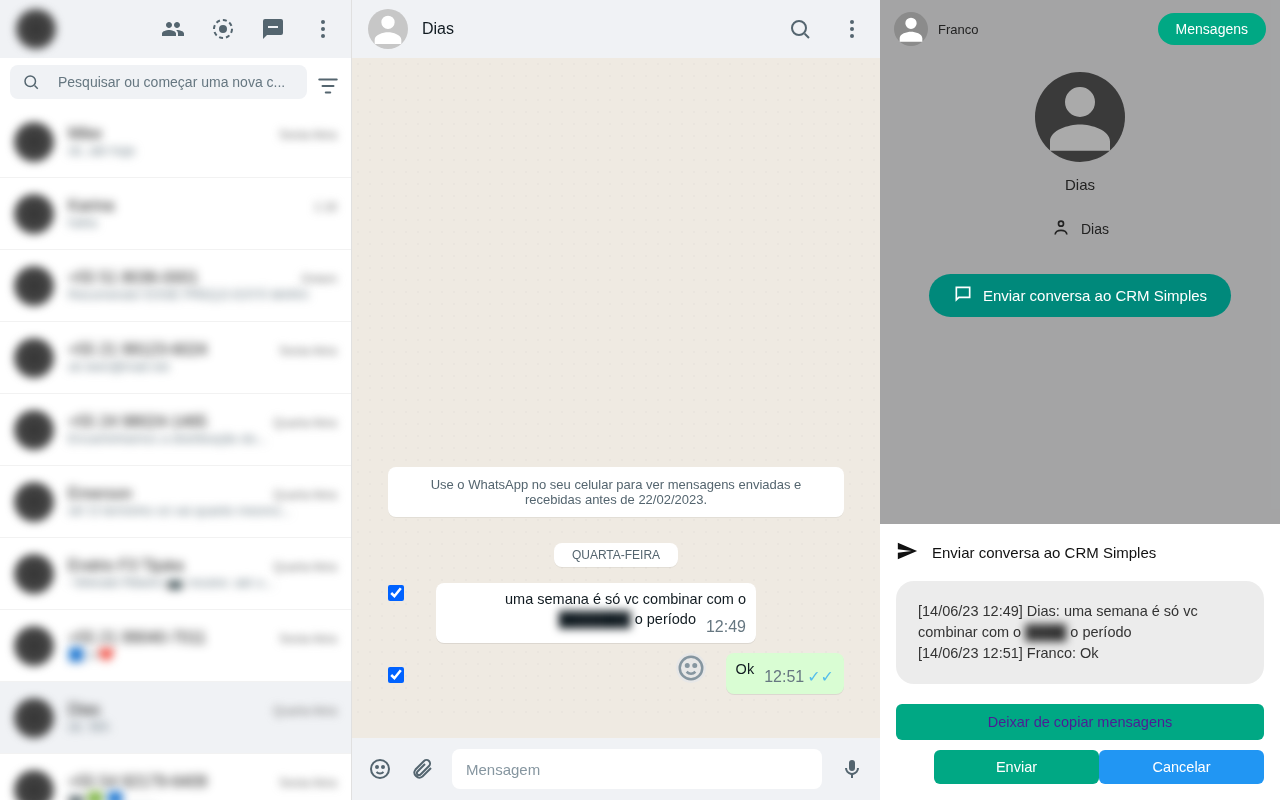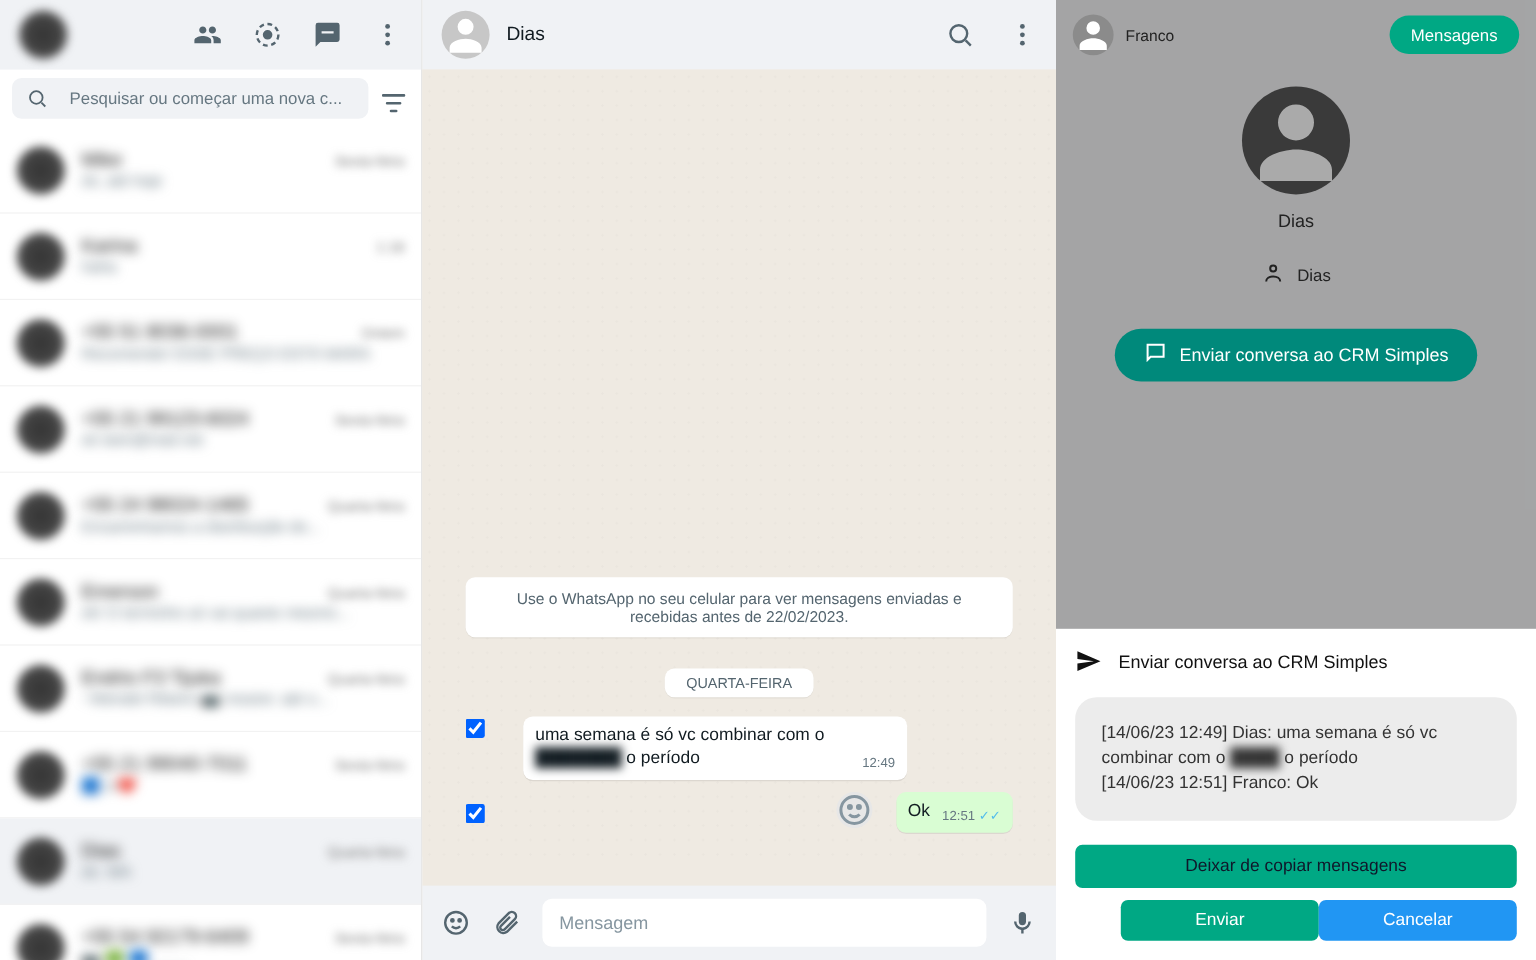--- a/index.html
+++ b/index.html
@@ -36,23 +36,23 @@
 
   .chat-body { flex:1; position:relative; background:#efeae2; background-image: radial-gradient(rgba(0,0,0,0.02) 1px, transparent 1px); background-size:12px 12px; display:flex; flex-direction:column; padding:20px 36px 10px 36px; overflow:hidden; }
   .notice-card { margin-top:auto; align-self:center; background:#fff; color:#54656f; font-size:13px; padding:10px 18px; border-radius:8px; text-align:center; max-width:480px; box-shadow:0 1px 0 rgba(0,0,0,0.05); }
   .date-chip { align-self:center; margin-top:26px; margin-bottom:16px; background:#fff; color:#54656f; font-size:12px; padding:5px 18px; border-radius:8px; box-shadow:0 1px 0 rgba(0,0,0,0.05); }
 
   .msg-row { display:flex; align-items:flex-start; gap:14px; margin-bottom:10px; }
   .msg-row.incoming { justify-content:flex-start; }
   .msg-row.outgoing { justify-content:flex-end; }
   .msg-check { width:16px; height:16px; margin-top:2px; accent-color:#0062ff; flex:none; }
   .bubble { position:relative; max-width:320px; padding:7px 10px 6px 10px; border-radius:8px; font-size:14.5px; line-height:1.35; box-shadow:0 1px 0 rgba(0,0,0,0.08); }
-  .bubble.in { background:#fff; color:#111b21; margin-left:18px; }
+  .bubble.in { background:#fff; color:#111b21; margin-left:18px;text-align:right; }
   .bubble.out { background:#d9fdd3; color:#111b21; }
-  .bubble .msg-time { font-size:11px; color:#667781; float:right; margin-left:10px; margin-top:6px; display:flex; align-items:center; gap:3px; }
+  .bubble .msg-time { font-size:16px; color:#667781; float:right; margin-left:10px; margin-top:6px; display:flex; align-items:center; gap:3px; }
   .ticks { color:#53bdeb; }
   .redact { filter: blur(4px); }
   .emoji-circle { width:30px; height:30px; border-radius:50%; background:#e7e7e7; display:flex; align-items:center; justify-content:center; color:#8696a0; margin-right:6px; font-size:18px; }
 
   .mid-footer { height:62px; background:#f0f2f5; display:flex; align-items:center; padding:0 16px; gap:18px;margin-top:24px; }
   .compose { flex:1; height:40px; background:#fff; border-radius:8px; display:flex; align-items:center; padding:0 14px; color:#8696a0; font-size:15px; }
 
   
   .col-right { flex:1; height:100%; display:flex; flex-direction:column; background:#e9eaec; position:relative; }
   .overlay { position:absolute; inset:0; background:rgba(80,80,80,0.45); pointer-events:none; }
@@ -64,21 +64,21 @@
   .big-avatar { width:90px; height:90px; border-radius:50%; background:#3a3a3a; display:flex; align-items:center; justify-content:center; color:#aaa; }
   .profile-name { margin-top:14px; font-size:15px; color:#222; }
   .profile-sub { margin-top:24px; display:flex; align-items:center; gap:10px; color:#222; font-size:14px; }
   .send-crm-btn { margin-top:34px; background:#00897b; color:#fff; border:none; border-radius:22px; padding:10px 24px; font-size:15px; display:flex; align-items:center; gap:10px; cursor:pointer; }
 
   
   .dialog { position:absolute; left:0; right:0; bottom:0; background:#fff; padding:16px; z-index:3; }
   .dialog-title-row { display:flex; align-items:center; gap:14px; margin-bottom:16px; }
   .dialog-title { font-size:15px; color:#111; }
   .dialog-msgbox { background:#ececec; border-radius:18px; padding:20px 22px; font-size:14.5px; color:#333; line-height:1.45; margin-bottom:20px; }
-  .stop-copy-btn { width:100%; height:36px; background:#00a884; color:#0f172a; border:none; border-radius:6px; font-size:14.5px; cursor:pointer; margin-bottom:10px; }
+  .stop-copy-btn { width:100%; height:36px; background:#00a884; color:#4c1d95; border:none; border-radius:6px; font-size:14.5px; cursor:pointer; margin-bottom:10px; }
   .dlg-actions { display:flex; gap:0;padding-left:38px; }
   .dlg-actions button { flex:1; height:34px; border:none; border-radius:6px; color:#fff; font-size:14.5px; cursor:pointer; }
   .btn-send { background:#00a884; }
   .btn-cancel { background:#2196f3; }
 
   svg { width:100%; height:100%; }
 </style>
 </head>
 <body>
 

